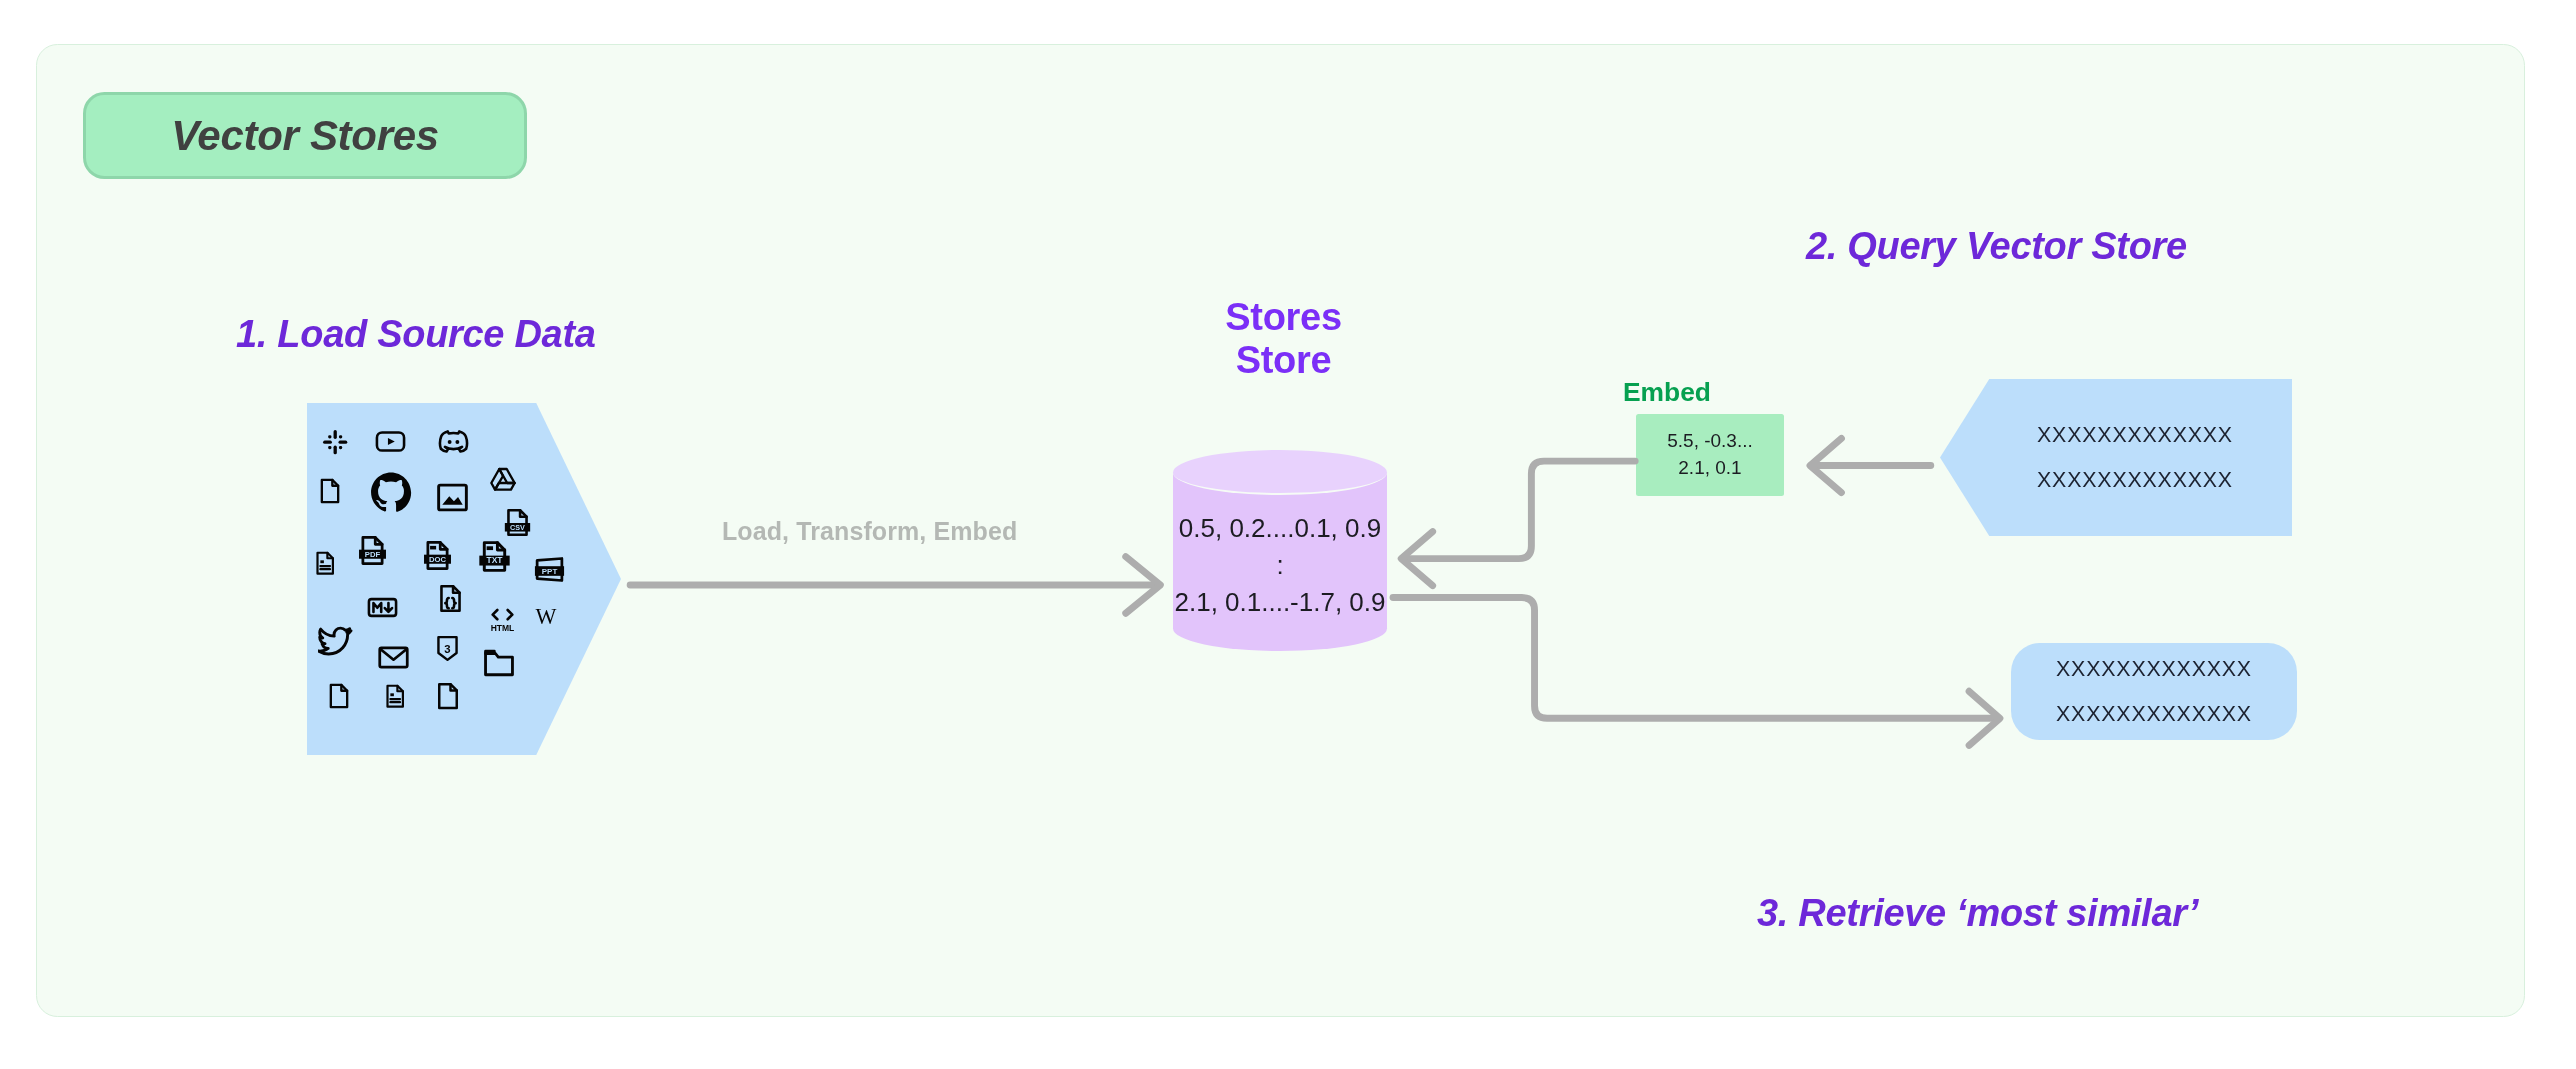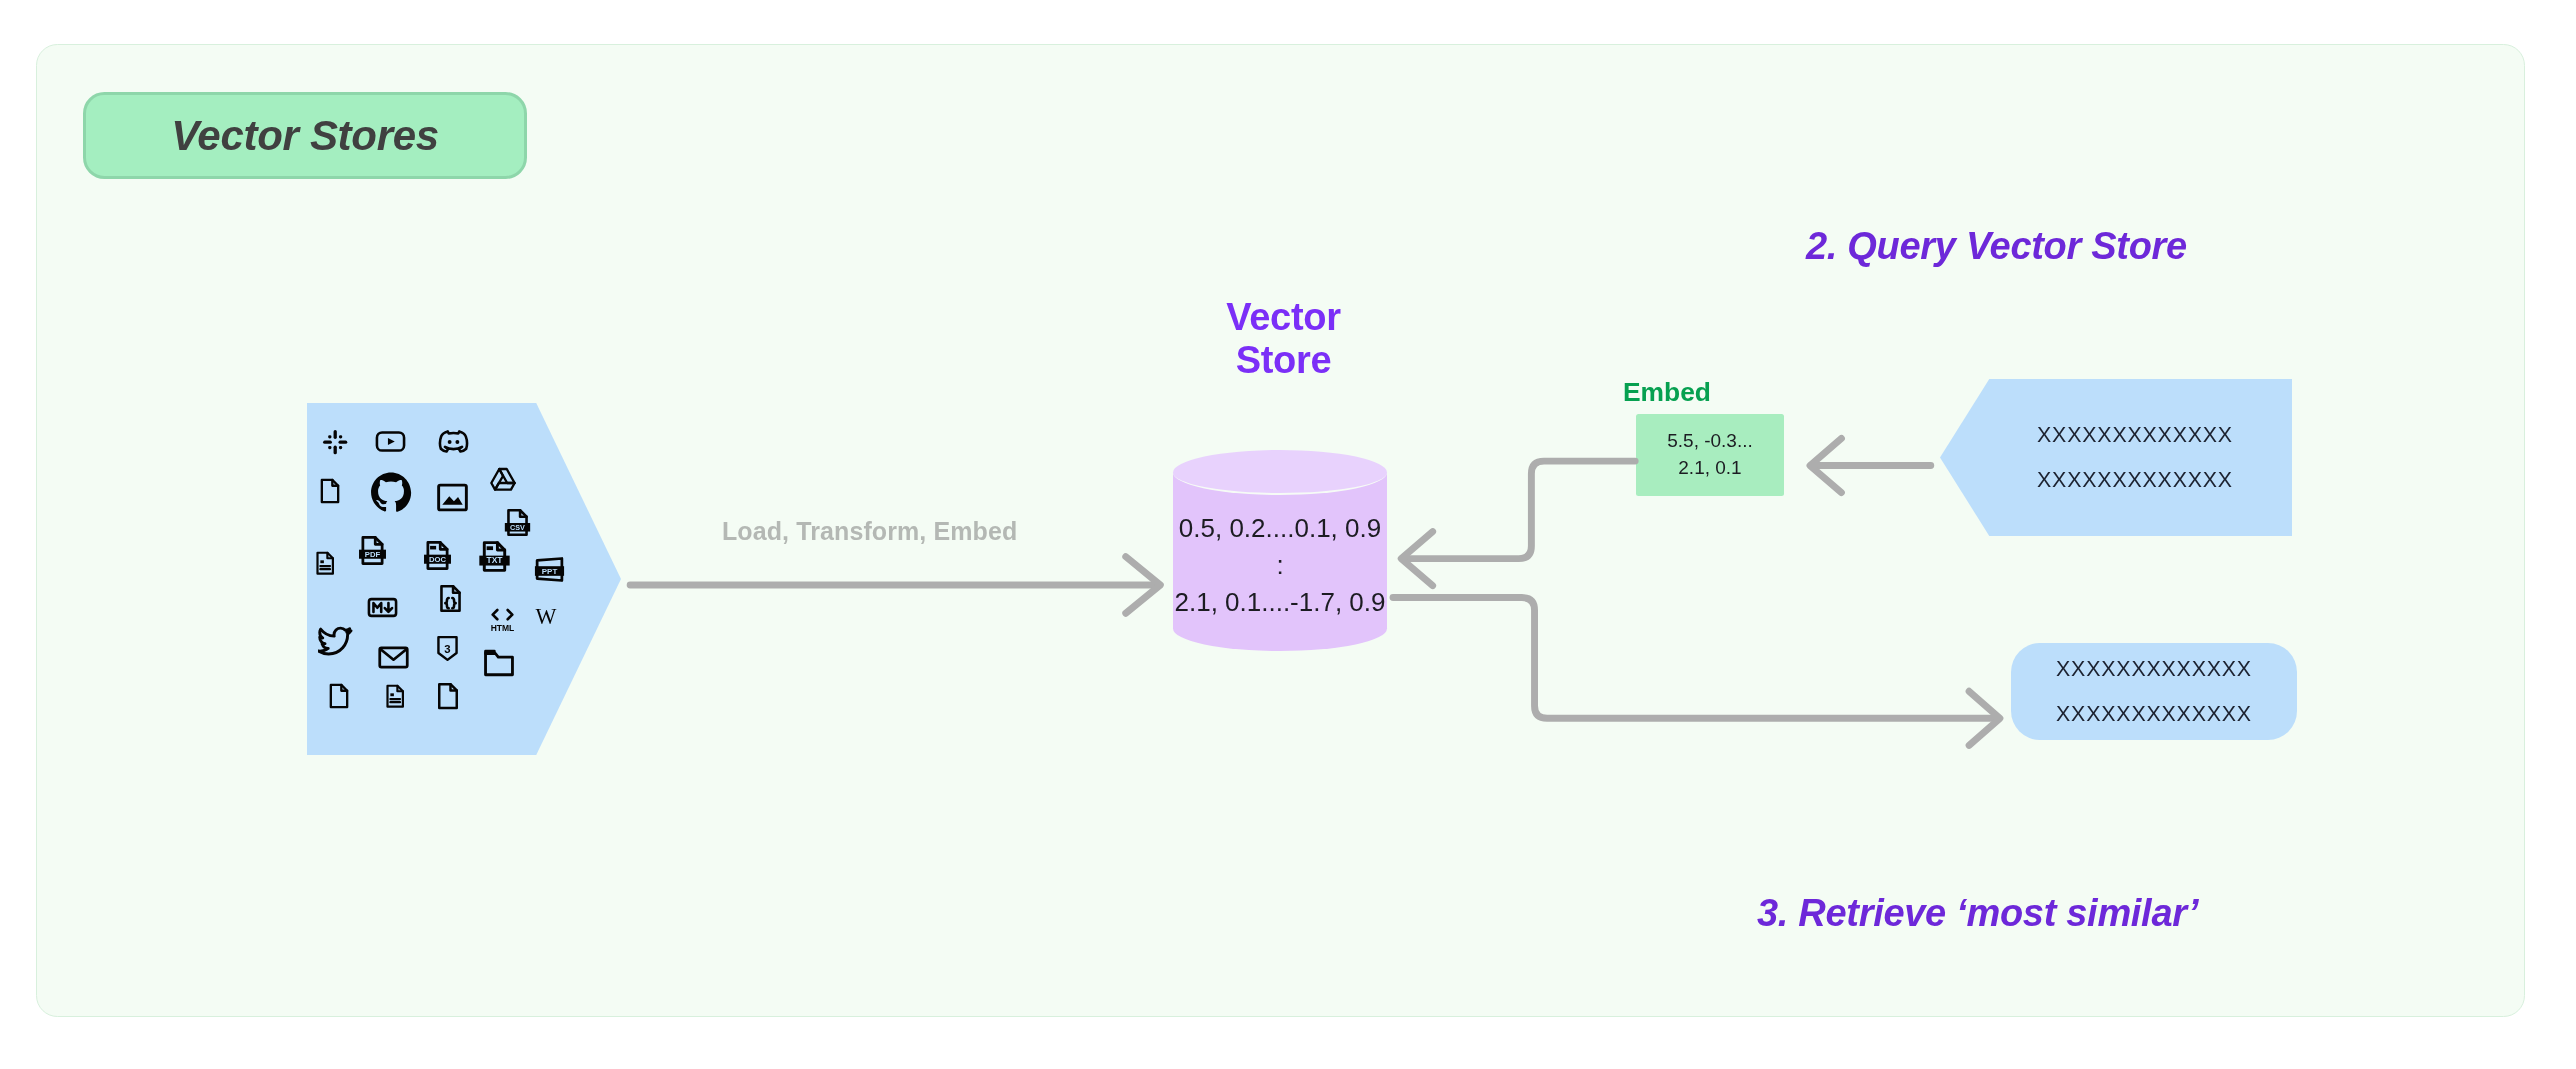--- a/index.html
+++ b/index.html
@@ -262,25 +262,26 @@
 <body>
 
 <div id="canvas">
 
   <div class="outer-panel"></div>
 
   <div class="badge">
     <span class="badge-label">Vector Stores</span>
   </div>
 
+  <div class="heading" id="heading-load">1. Load Source Data</div>
   <div class="heading" id="heading-query">2. Query Vector Store</div>
   <div class="heading" id="heading-retrieve">3. Retrieve ‘most similar’</div>
 
   <div class="vs-title">
-    <div>Vector</div>
+    <div>Stores</div>
     <div>Store</div>
   </div>
 
   <div class="embed-caption">Embed</div>
 
   <div class="source-hex">
     <div class="icon-grid" id="icon-grid">
         <div class="src-icon" style="left: 15px; top: 26.4px; width: 26.4px; height: 26.4px;">
           <svg viewBox="0 0 24 24" width="100%" height="100%" fill="currentColor">
       <rect x="10.5" y="1" width="3" height="8" rx="1.5"></rect>

